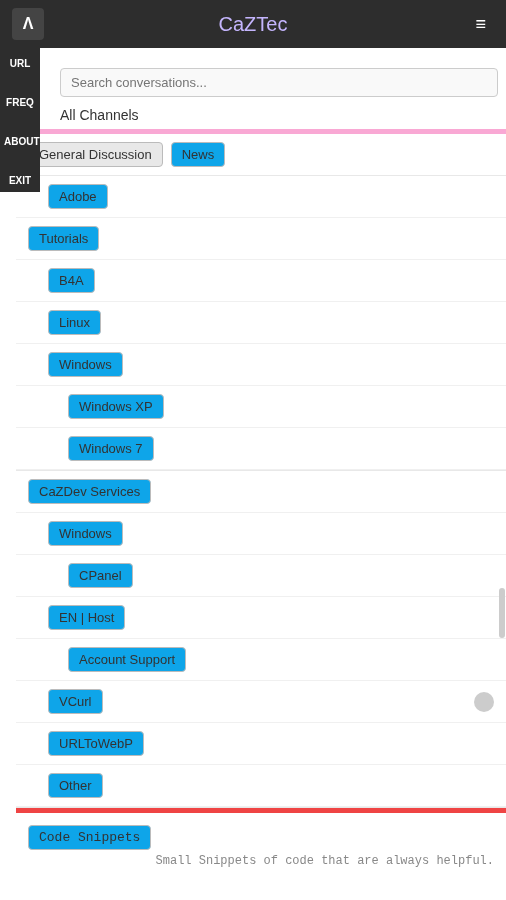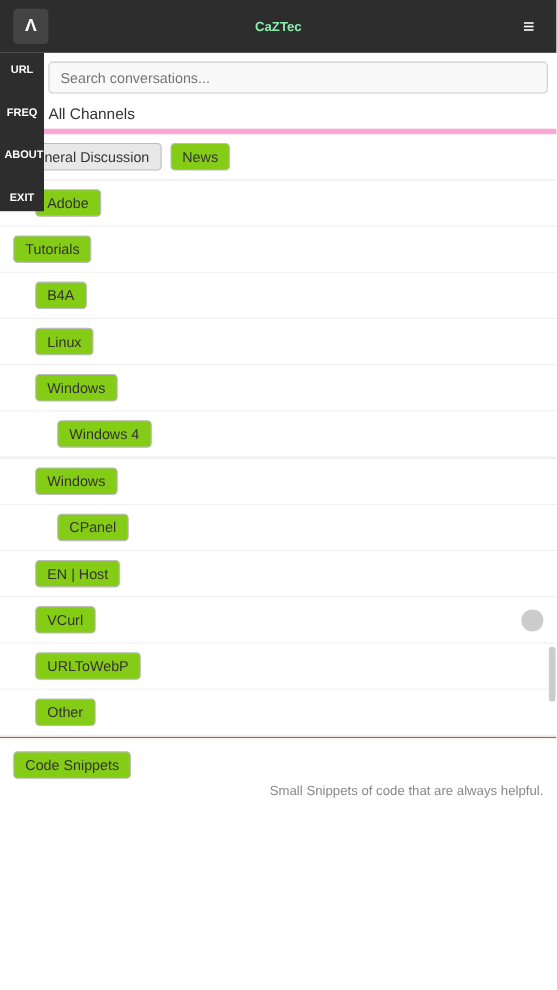--- a/index.html
+++ b/index.html
@@ -33,23 +33,23 @@
       align-items: center;
       justify-content: center;
       color: #fff;
       font-weight: bold;
       font-size: 16px;
     }
     .header-title {
       position: absolute;
       left: 50%;
       transform: translateX(-50%);
-      font-size: 12px;
-      font-weight: bold;
-      color: #86efac;
+      font-size: 20px;
+      font-weight: normal;
+      color: #c4b5fd;
     }
     .header-menu-btn {
       color: #fff;
       font-size: 18px;
       cursor: pointer;
       background: none;
       border: none;
       padding: 4px 8px;
     }
 
@@ -72,22 +72,22 @@
       font-size: 10px;
       font-weight: bold;
       padding: 6px 4px;
       cursor: pointer;
       text-align: center;
       width: 100%;
     }
 
     
     .main {
-      margin-left: 0;
-      padding-top: 0;
+      margin-left: 16px;
+      padding-top: 12px;
     }
 
     
     .search-bar-wrap {
       padding: 8px 8px 4px 44px;
       background: #fff;
     }
     .search-input {
       width: 100%;
       padding: 6px 10px;
@@ -113,21 +113,21 @@
 
     
     .channel-badge {
       display: inline-block;
       border: 1px solid #bbb;
       border-radius: 4px;
       padding: 4px 10px;
       font-size: 13px;
       color: #333;
       cursor: pointer;
-      background: #84cc16;
+      background: #0ea5e9;
     }
     .channel-badge.active {
       background: #e8e8e8;
     }
 
     
     .channel-row {
       display: flex;
       align-items: center;
       padding: 8px 12px;
@@ -164,21 +164,22 @@
       width: 20px;
       height: 20px;
       border-radius: 50%;
       background: #ccc;
       margin-left: auto;
     }
 
     
     .code-snippets-section {
       padding: 12px 12px;
-      border-top: 1px solid #ef4444;
+      border-top: 5px solid #ef4444;
+      font-family: Liberation Mono, monospace;
     }
     .code-snippets-description {
       font-size: 12px;
       color: #888;
       margin-top: 4px;
       text-align: right;
     }
   </style>
 </head>
 <body>
@@ -223,33 +224,42 @@
     <div class="channel-row indent1">
       <span class="channel-badge">B4A</span>
     </div>
     <div class="channel-row indent1">
       <span class="channel-badge">Linux</span>
     </div>
     <div class="channel-row indent1">
       <span class="channel-badge">Windows</span>
     </div>
     <div class="channel-row indent2">
-      <span class="channel-badge">Windows 4</span>
+      <span class="channel-badge">Windows XP</span>
+    </div>
+    <div class="channel-row indent2">
+      <span class="channel-badge">Windows 7</span>
     </div>
   </div>
 
   <div class="channel-section">
+    <div class="channel-row">
+      <span class="channel-badge">CaZDev Services</span>
+    </div>
     <div class="channel-row indent1">
       <span class="channel-badge">Windows</span>
     </div>
     <div class="channel-row indent2">
       <span class="channel-badge">CPanel</span>
     </div>
     <div class="channel-row indent1">
       <span class="channel-badge">EN | Host</span>
+    </div>
+    <div class="channel-row indent2">
+      <span class="channel-badge">Account Support</span>
     </div>
     <div class="channel-row indent1" style="display:flex; justify-content:center; align-items:center;">
       <span class="channel-badge">VCurl</span>
       <div class="vcurl-indicator"></div>
     </div>
     <div class="channel-row indent1">
       <span class="channel-badge">URLToWebP</span>
     </div>
     <div class="channel-row indent1">
       <span class="channel-badge">Other</span>

